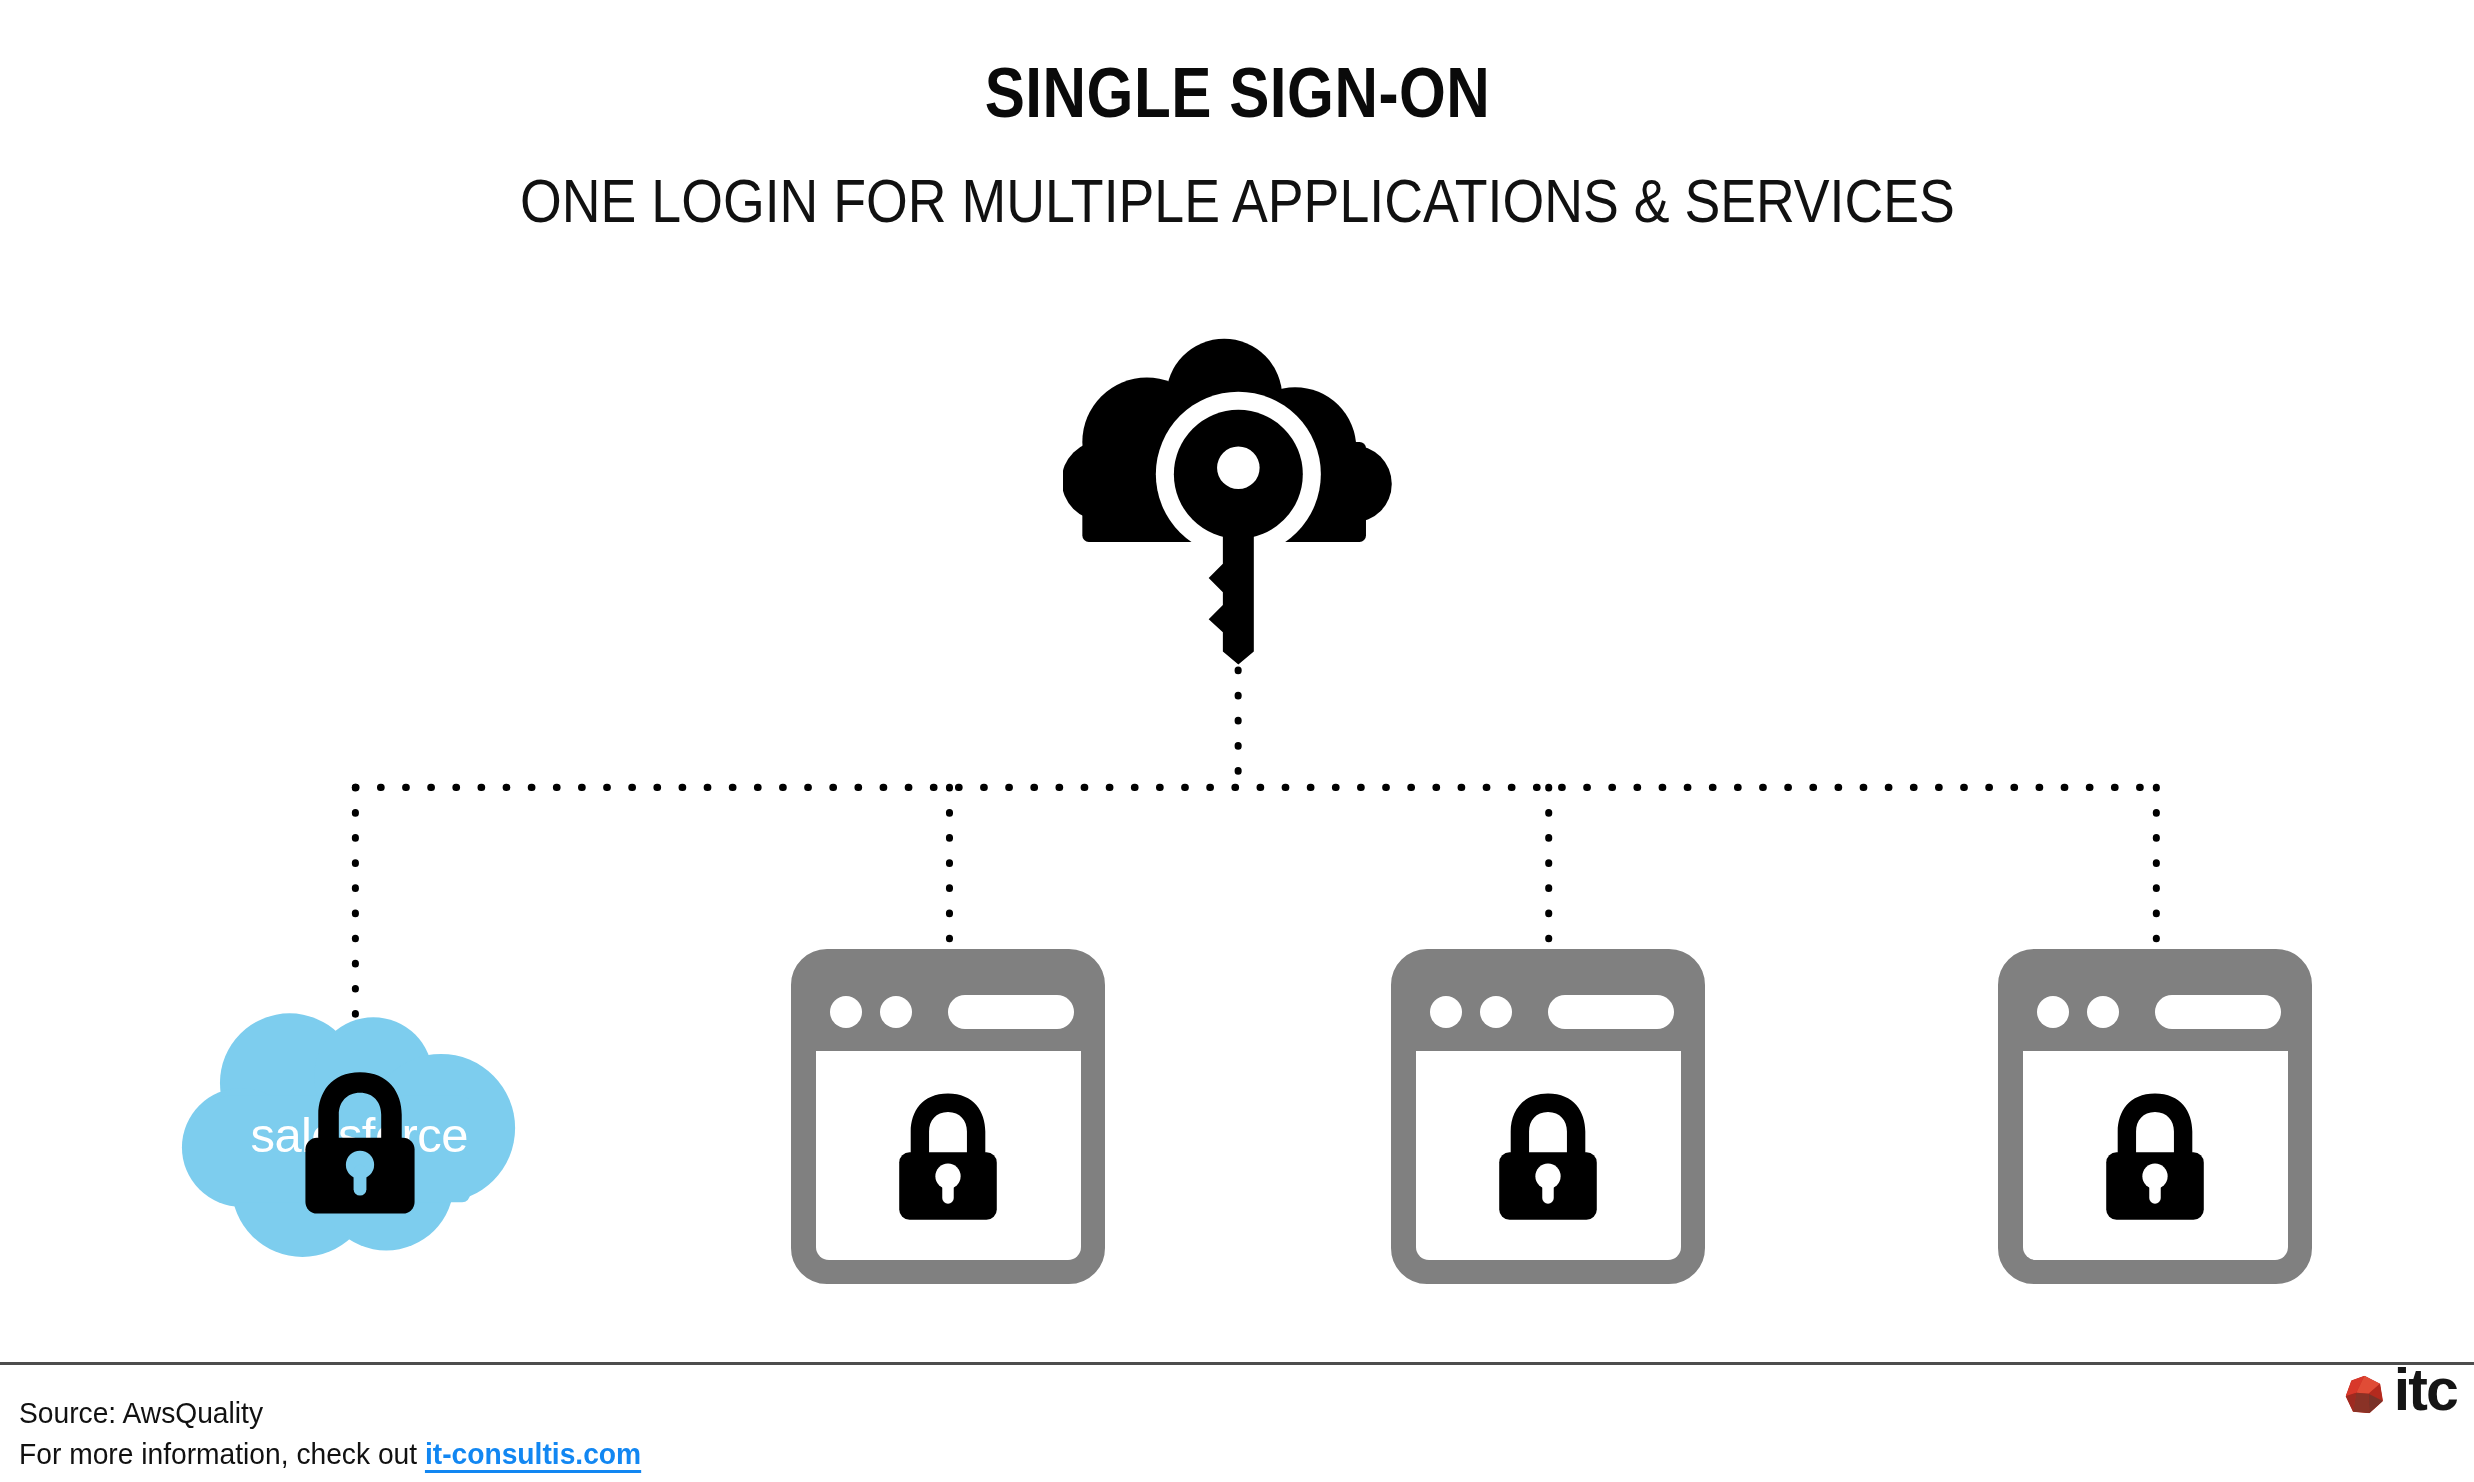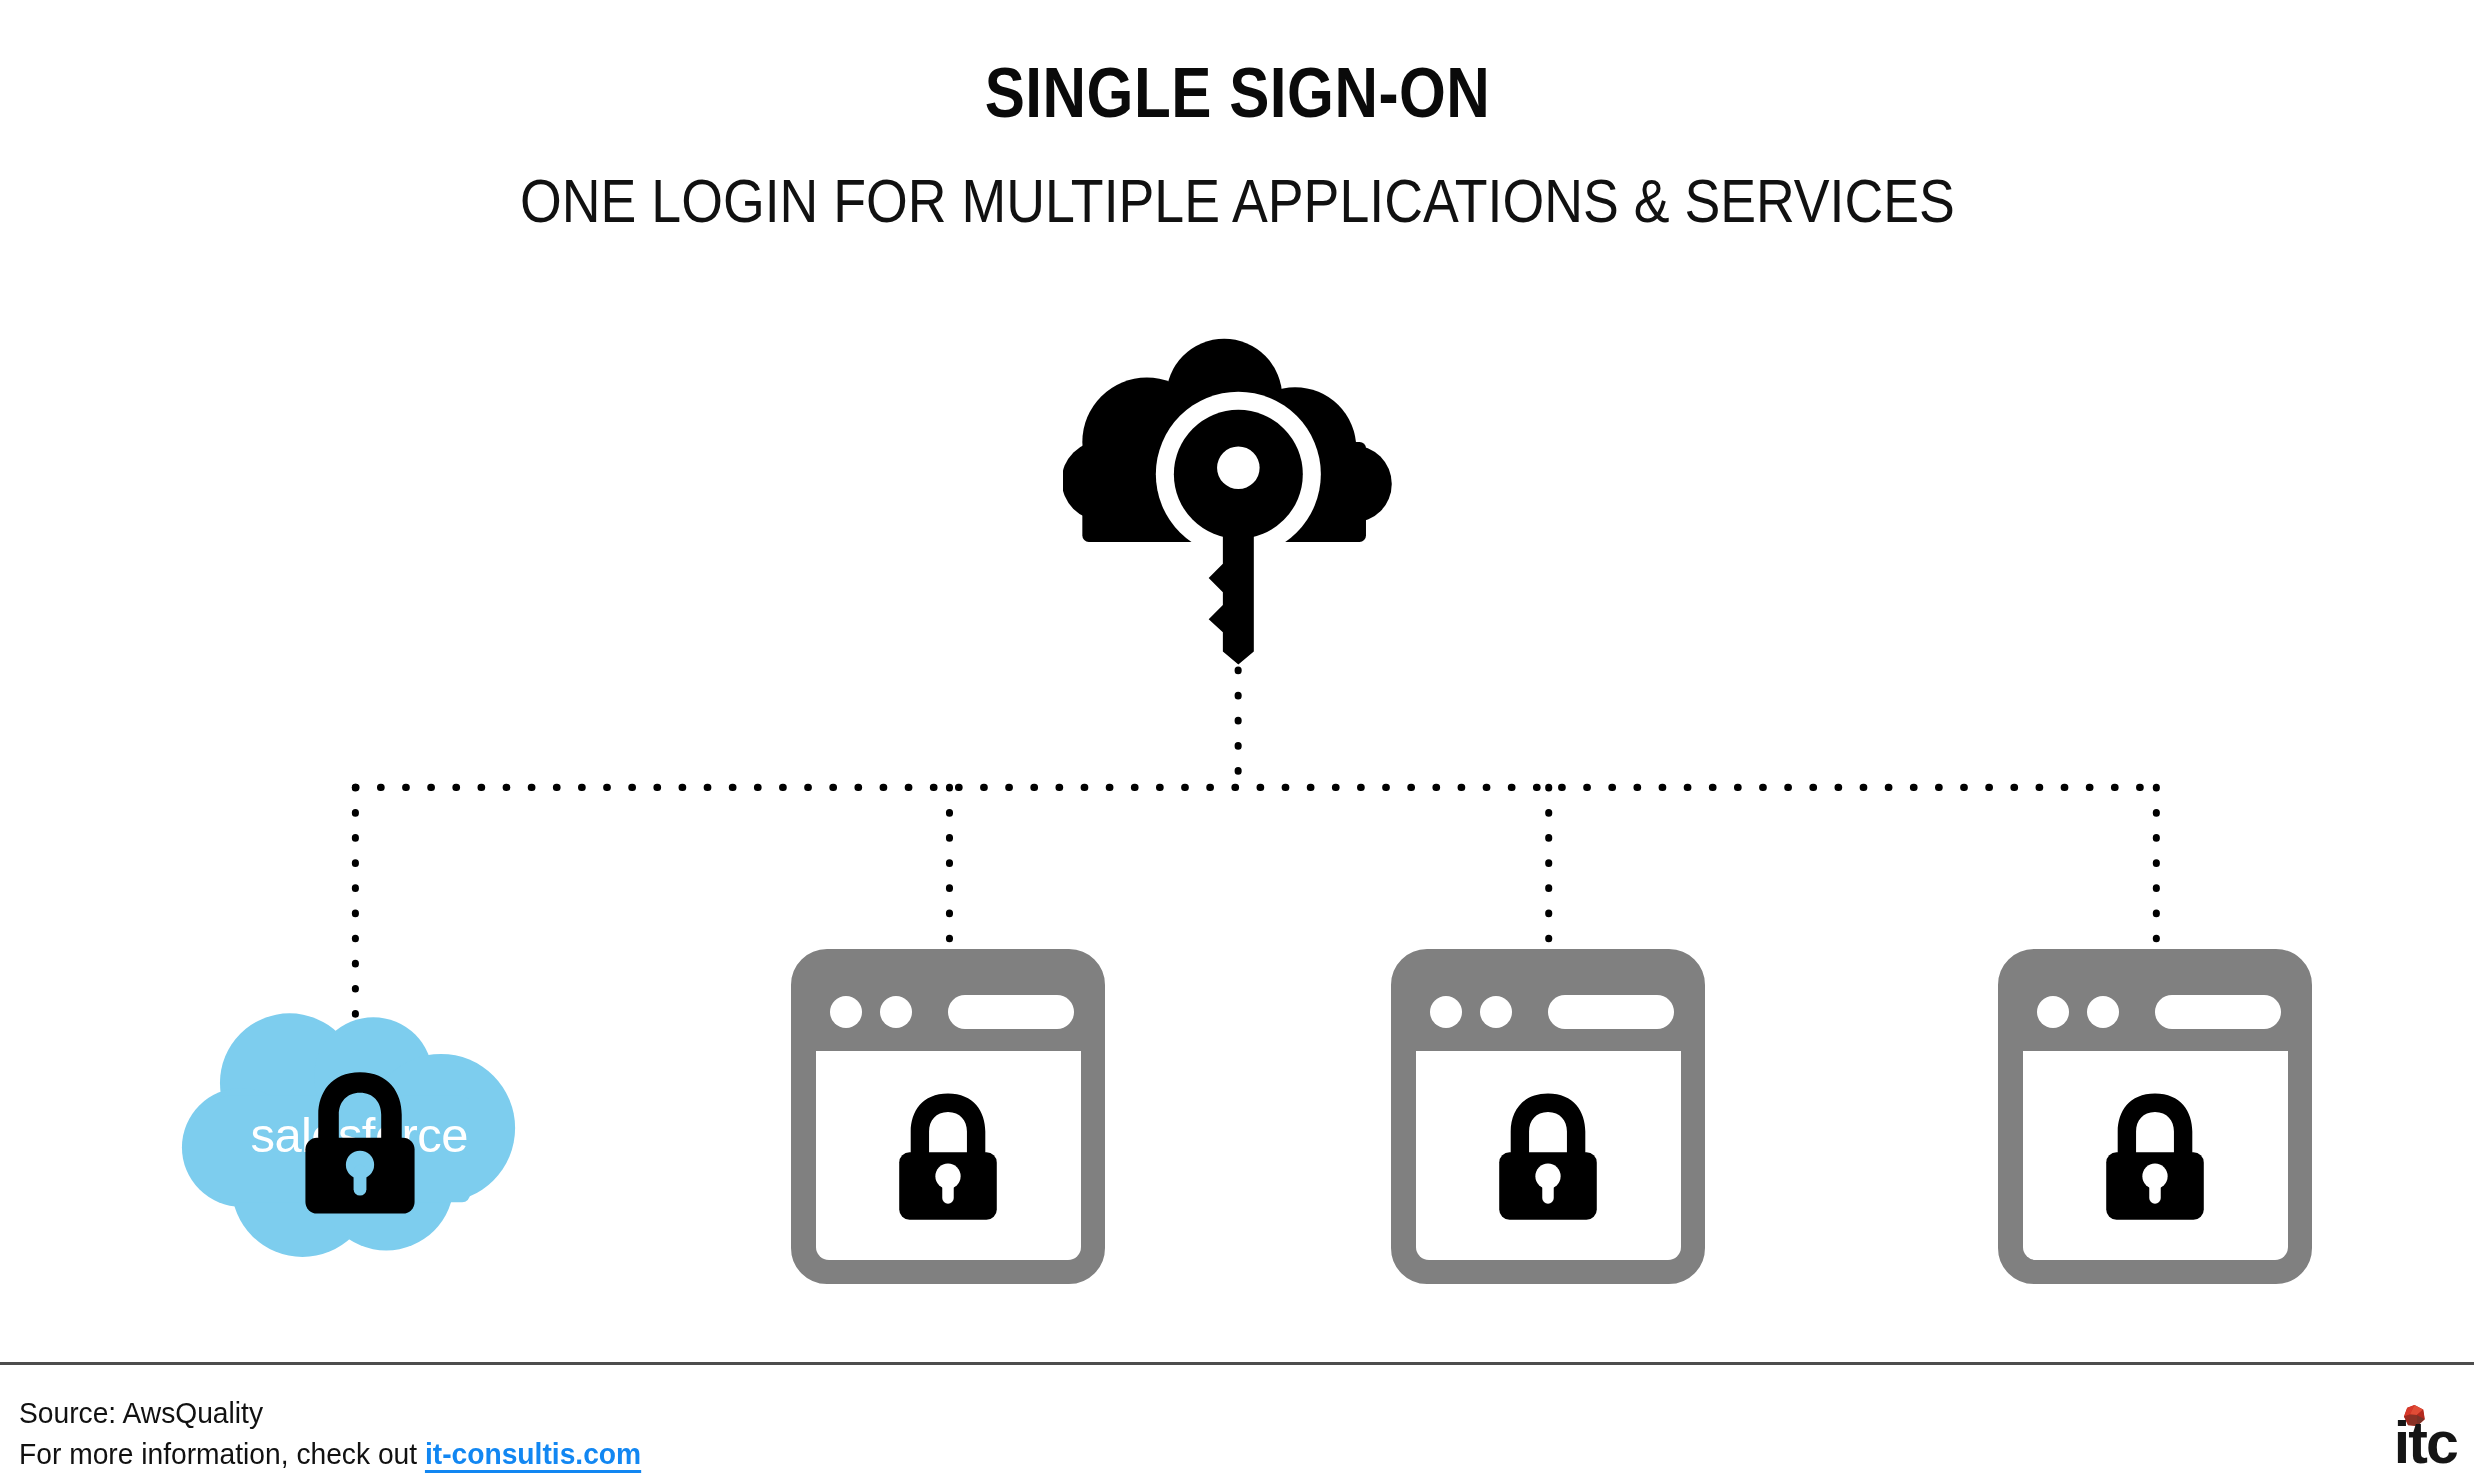--- a/index.html
+++ b/index.html
@@ -174,24 +174,24 @@
     text-decoration: underline;
     text-underline-offset: 6.4px;
     text-decoration-thickness: 3.2px;
     font-weight: 700;
   }
 
   
   .itc-logo {
     position: absolute;
     right: 18px;
-    top: 1404px;
+    top: 1362px;
     display: flex;
+    align-items: center;
     height: 64px;
-    flex-direction: column;
   }
   .itc-mark { width: 41px; height: 41px; margin-right: 9px; }
   .itc-word {
     font-family: "Liberation Sans", sans-serif;
     font-size: 59px;
     font-weight: 700;
     color: #151515;
     letter-spacing: -1.9px;
     line-height: 41px;
     position: relative;

